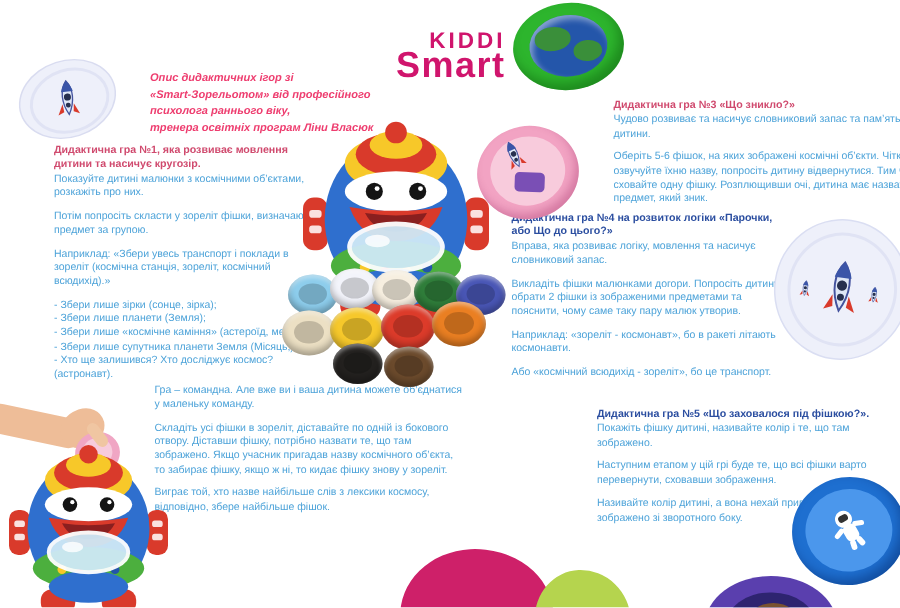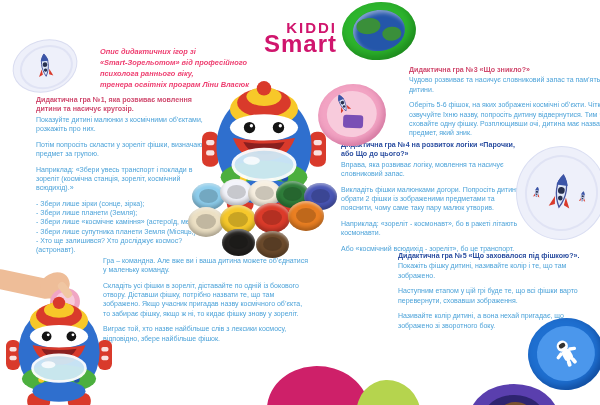--- a/index.html
+++ b/index.html
@@ -15,21 +15,21 @@
   .header-text{position:absolute;left:100px;top:46px;width:220px;
                font-size:7.4px;font-weight:bold;line-height:1.5;white-space:pre-line;}
   .game{position:absolute;}
   .game-title{font-size:7.1px;font-weight:bold;line-height:1.32;}
   .para{font-size:7px;line-height:1.32;color:#4da3d9;white-space:pre-line;}
   .para + .para{margin-top:6.5px;}
   .g1{left:20px;top:96px;width:180px;margin-left:16px;}
   .g2{left:103px;top:256px;width:206px;}
   .g3{left:388px;top:66px;width:212px;margin-left:21px;}
   .g4{left:341px;top:141px;width:181px;}
-  .g5{left:398px;top:252px;width:202px;}
+  .g5{left:398px;top:272px;width:202px;}
 
   
   .round{border-radius:50%;position:absolute;}
   .chip-core{position:absolute;left:22%;top:22%;width:56%;height:52%;border-radius:50%;
              background:rgba(0,0,0,.18);}
 
   
   .disc-topleft{left:12px;top:40px;width:64px;height:50px;background:#eef0fa;
                 border:1px solid #d9dcf0;transform:rotate(-18deg);
                 display:flex;align-items:center;justify-content:center;}

